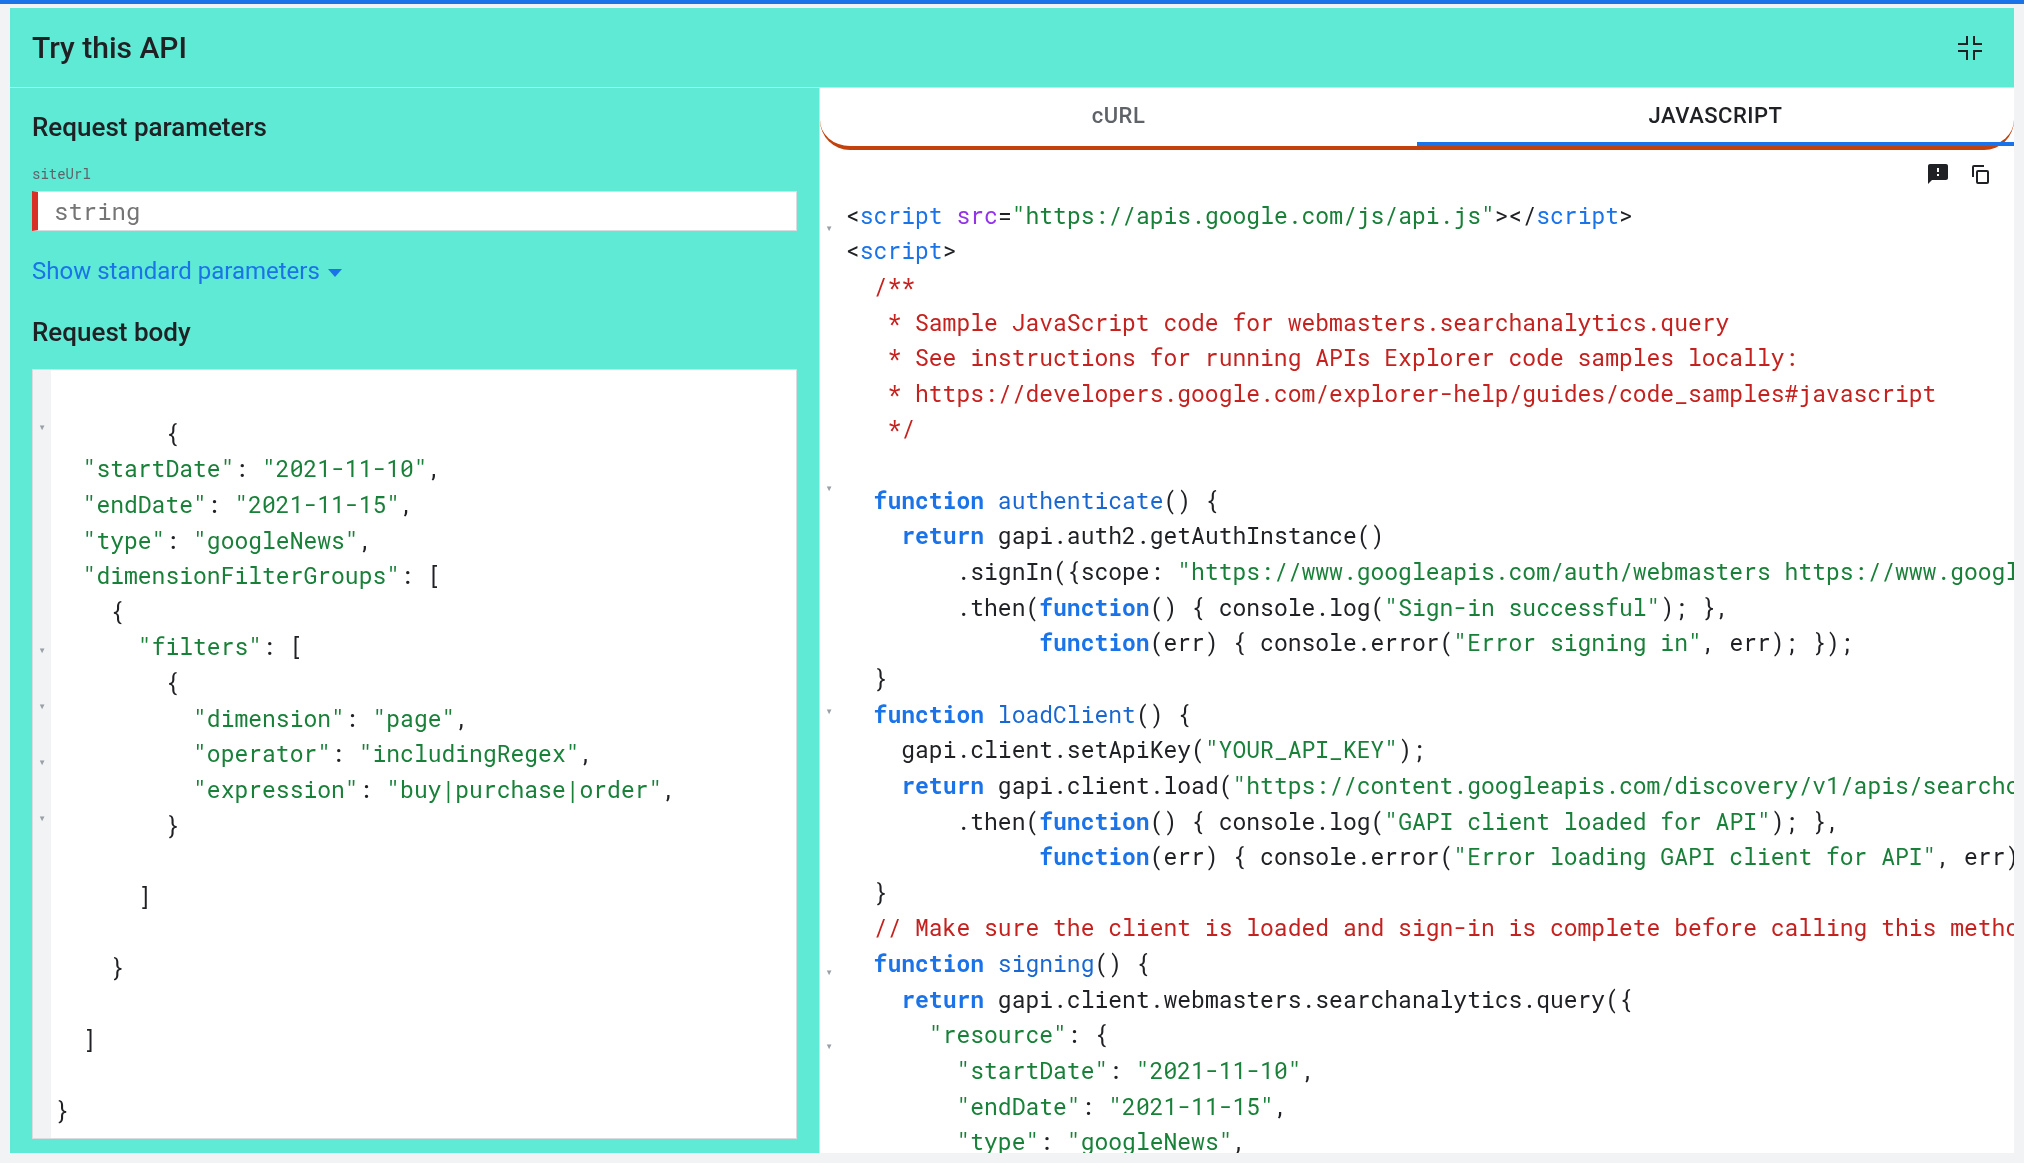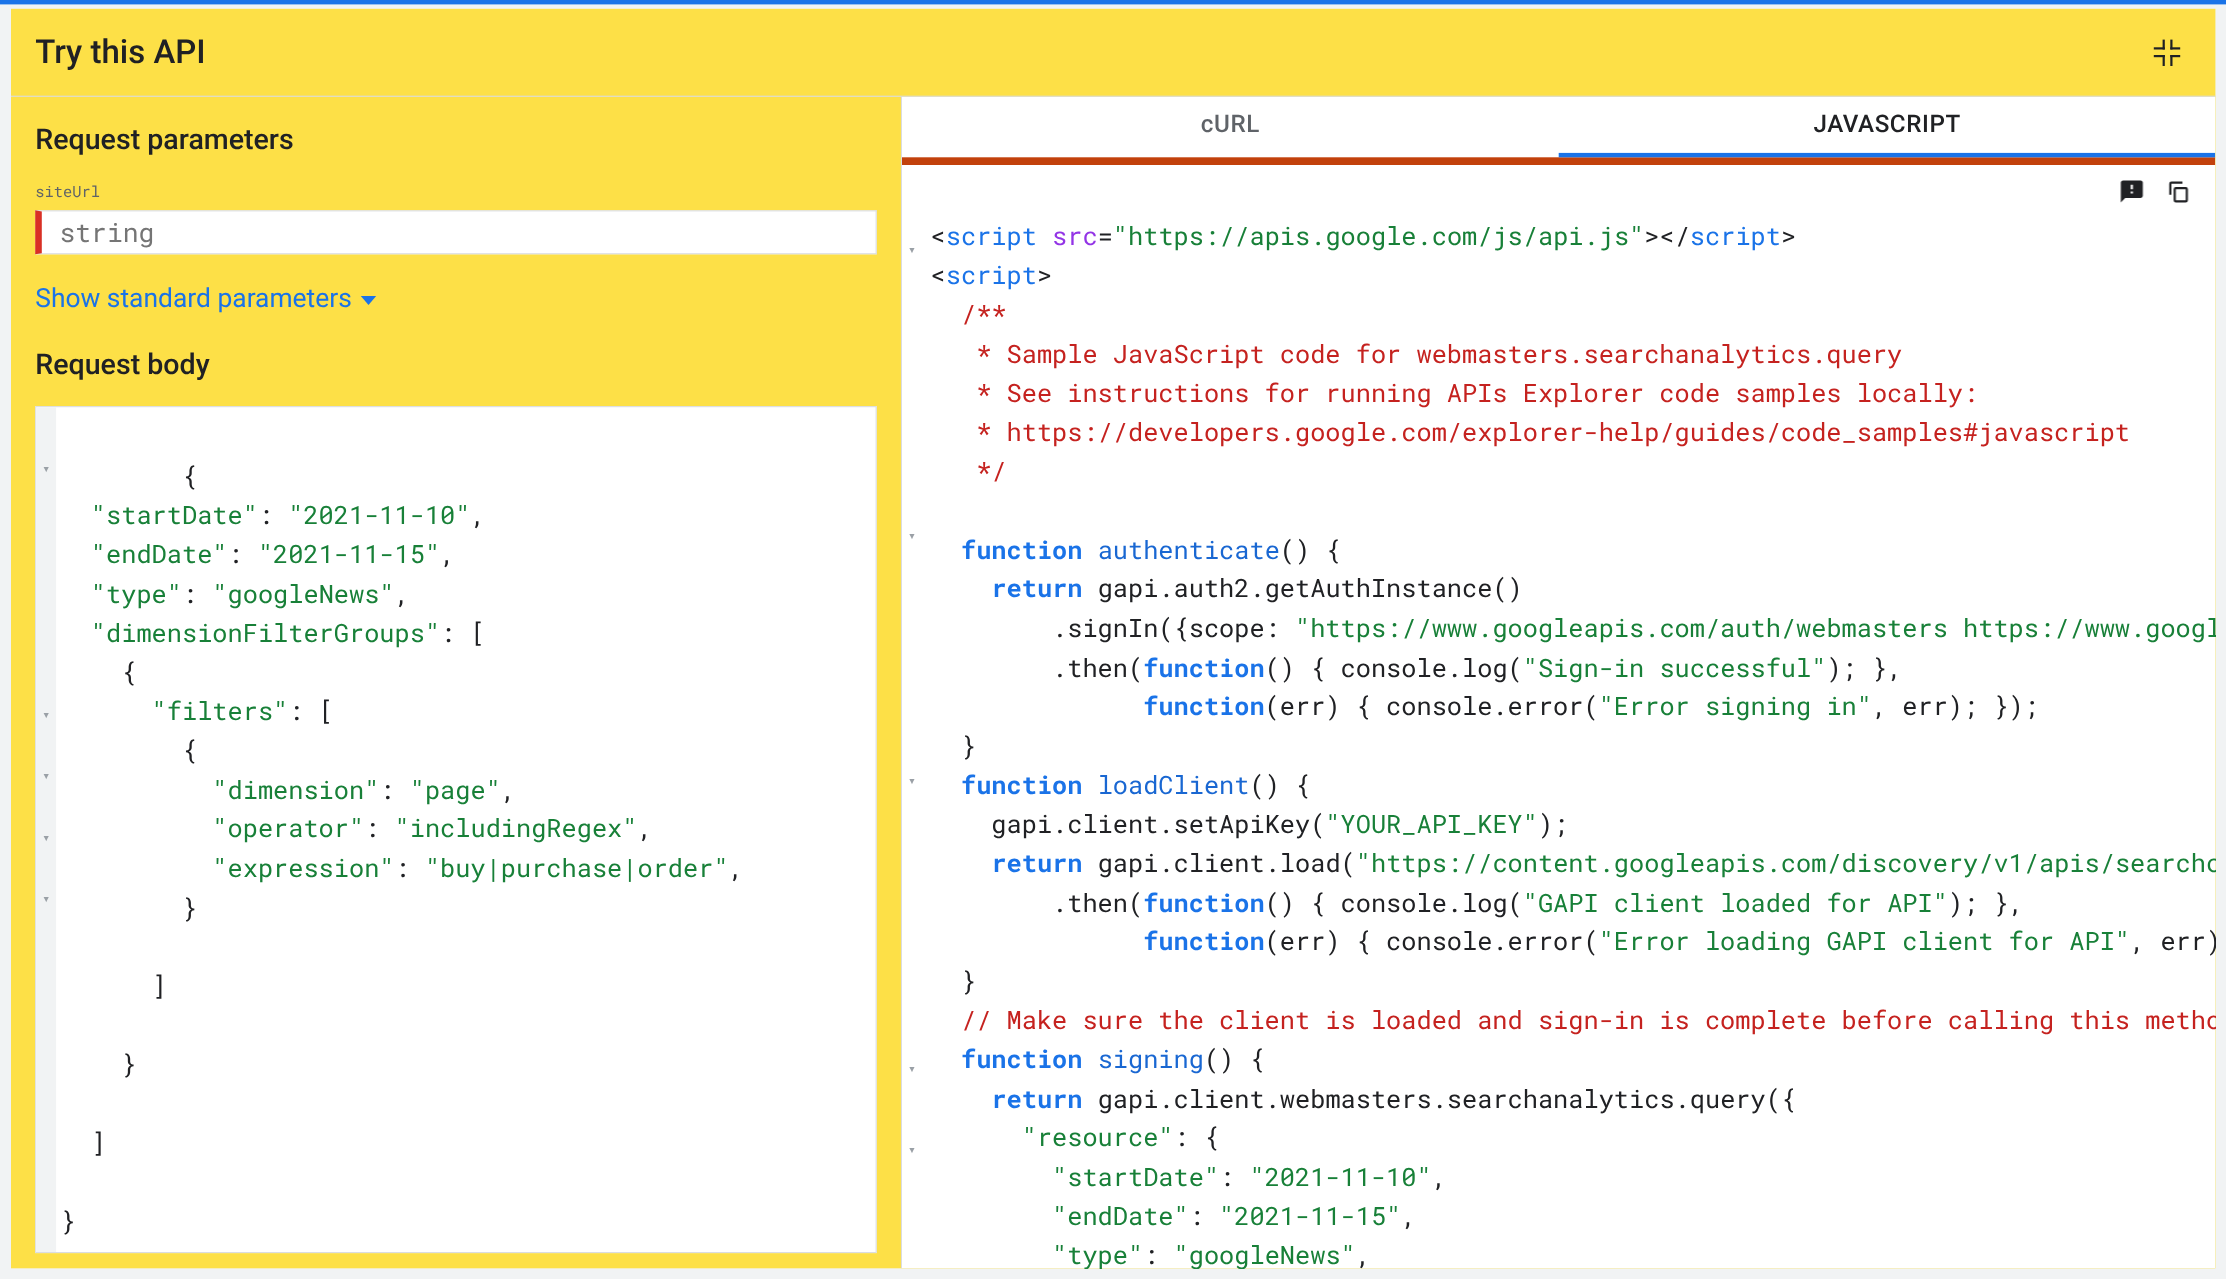--- a/index.html
+++ b/index.html
@@ -6,21 +6,21 @@
 body {
   font-family: 'Google Sans', 'Roboto', -apple-system, BlinkMacSystemFont, sans-serif;
   background: #f1f3f4;
   width: 2024px;
   height: 1163px;
   overflow: hidden;
   padding: 4px 10px 10px 10px;
   border-top: 4px solid #1a73e8;
 }
 .container {
-  background: #fde047;
+  background: #5eead4;
   width: 100%;
   height: 100%;
   display: flex;
   flex-direction: column;
 }
 .header {
   display: flex;
   align-items: center;
   justify-content: space-between;
   padding: 22px 30px 22px 22px;
@@ -138,22 +138,23 @@
 .gutter-arrow { display:block; height: 1.55em; line-height:1.55em; text-align:center; }
 .right-panel {
   flex: 1;
   display: flex;
   flex-direction: column;
   background: #fff;
   overflow: hidden;
 }
 .tabs {
   display: flex;
-  border-bottom: 7px solid #c2410c;
+  border-bottom: 4px solid #c2410c;
   height: 62px;
+  border-radius: 30px;
 }
 .tab {
   flex: 1;
   display: flex;
   align-items: center;
   justify-content: center;
   font-size: 22px;
   font-weight: 500;
   color: #5f6368;
   cursor: pointer;

